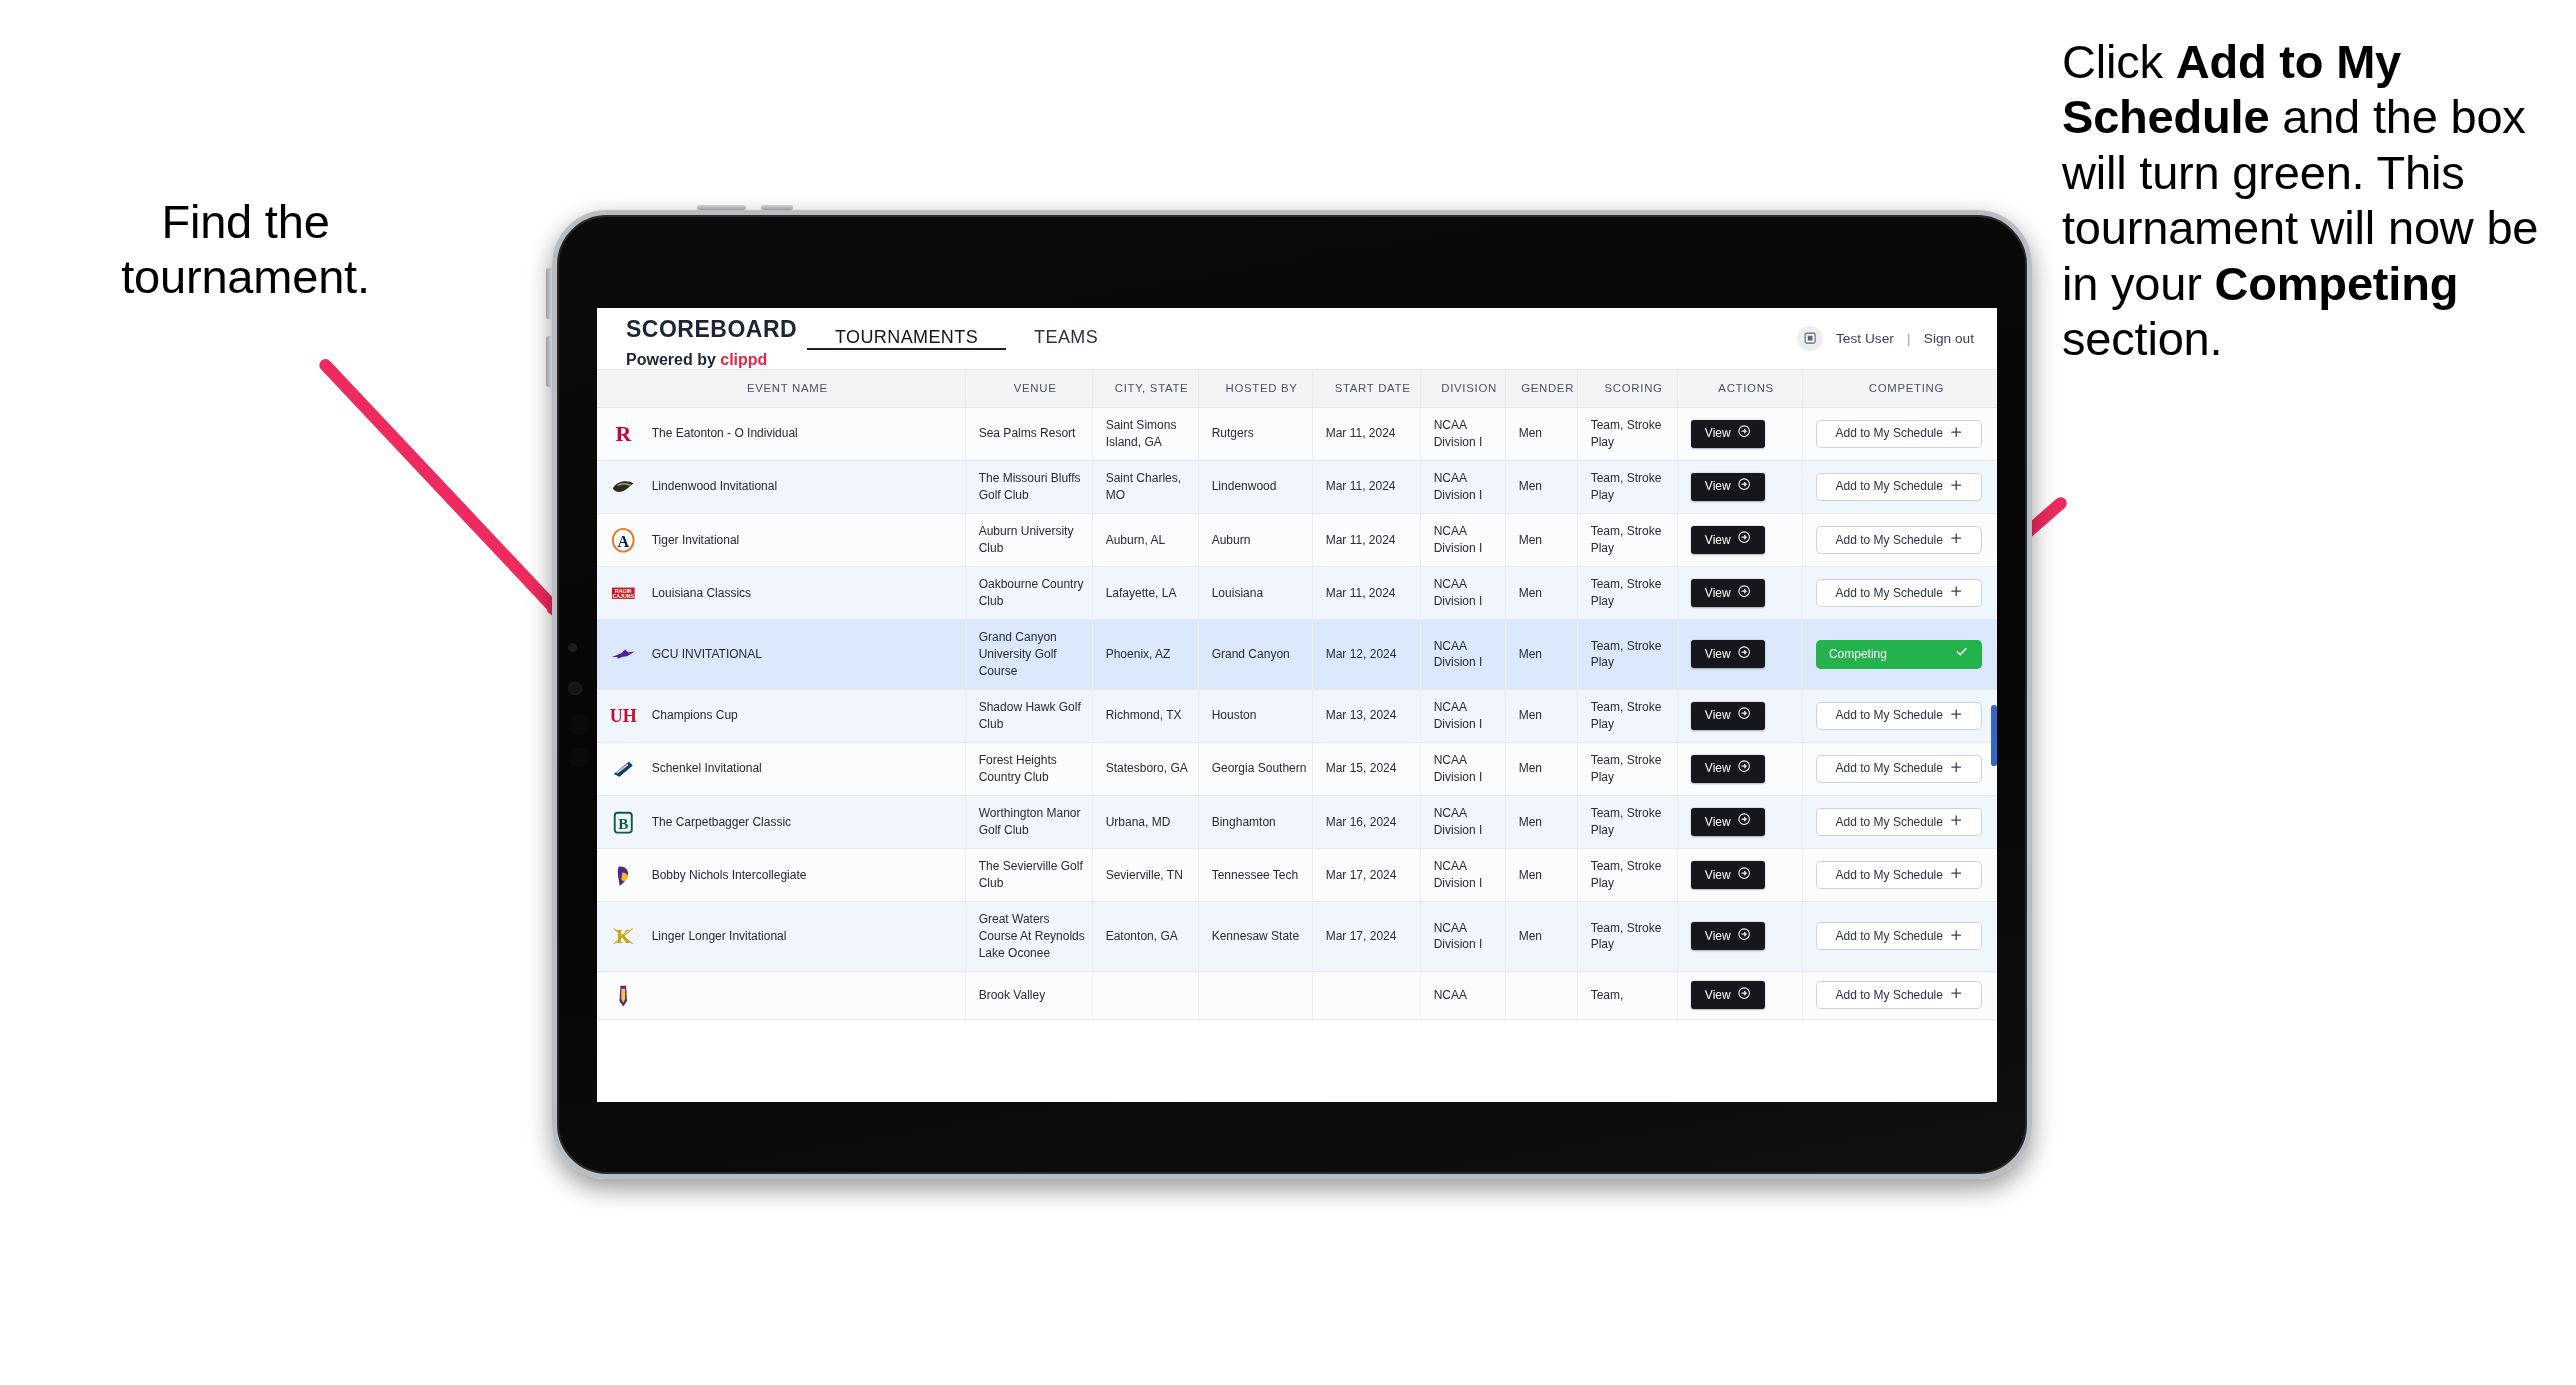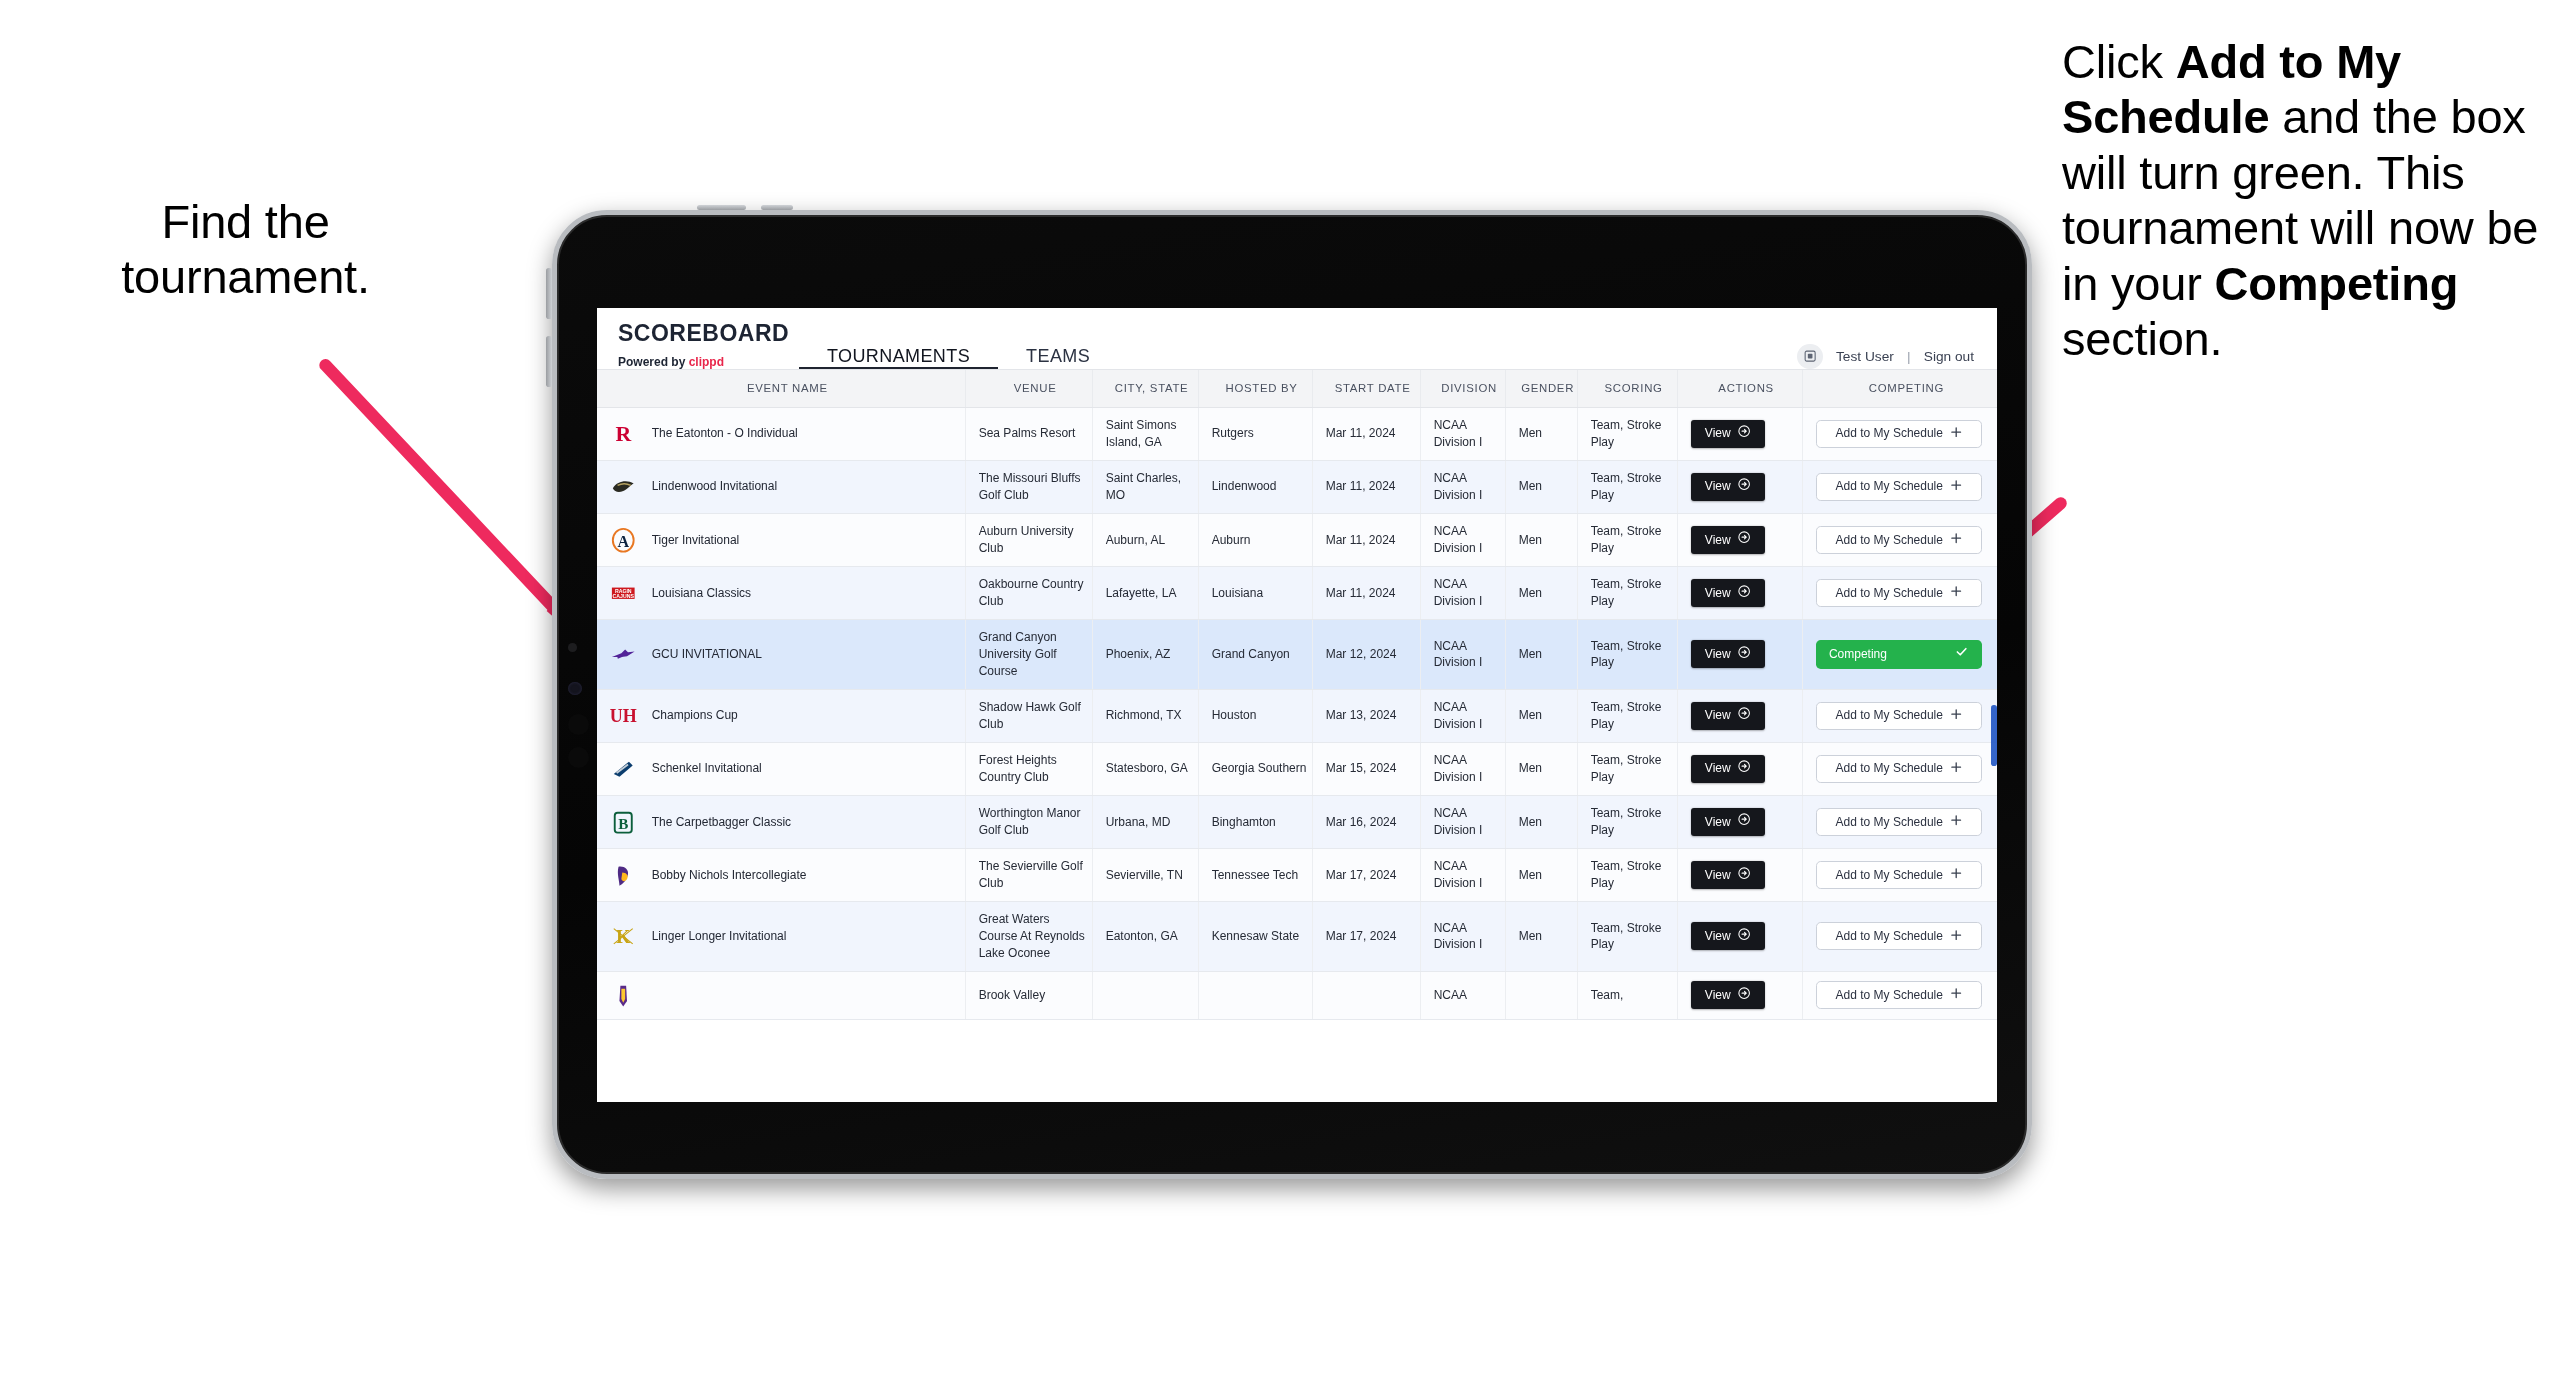--- a/index.html
+++ b/index.html
@@ -62,32 +62,33 @@
     position: absolute;
     left: 40px; top: 93px;
     width: 1400px; height: 794px;
     background: #ffffff;
     overflow: hidden;
   }
   .app { width: 1400px; background:#fff; }
 
   
   .topbar {
-    display: flex; align-items: flex-end;
+    display: flex; align-items: center;
     height: 62px; background:#fff;
     border-bottom: 0.9px solid #e3e5e9;
     position: relative;
+    padding-left: 8px;
   }
   .brand { padding: 8.5px 0 0 21px; width: 202px; }
   .brand-title {
     font-size: 23px; font-weight: 800; letter-spacing: 0.5px;
     color:#1d2433; font-family:"Liberation Sans", sans-serif;
     line-height: 1.05;
   }
-  .brand-sub { font-size: 12px; font-weight:700; color:#1d2433; margin-top:10px; }
+  .brand-sub { font-size: 16px; font-weight:700; color:#1d2433; margin-top:10px; }
   .brand-sub .clippd { color:#e8264b; }
 
   .navtabs { display:flex; align-items:stretch; }
   .navtab {
     display:flex; align-items:center; justify-content:center;
     padding: 0 28px; font-size: 18px; color:#2b3242;
     letter-spacing: 0.4px; border-bottom: 2.8px solid transparent;
     cursor:pointer;
   }
   .navtab.active { border-bottom-color:#1f2430; color:#11151f; }

